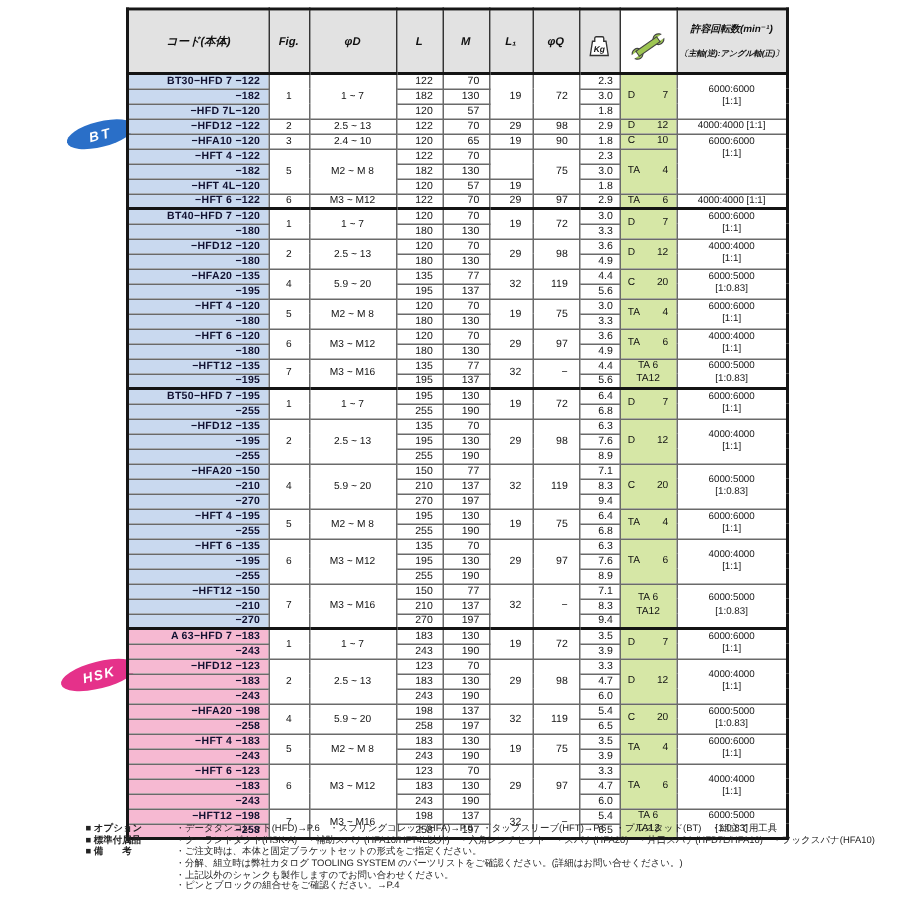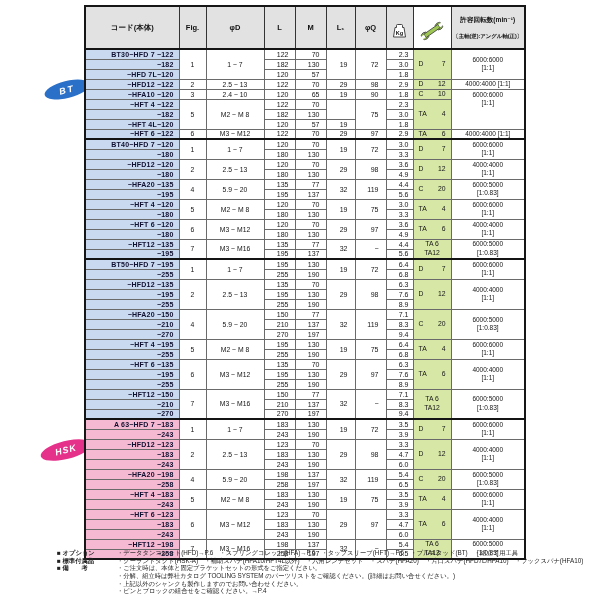--- a/index.html
+++ b/index.html
@@ -14,21 +14,21 @@
   table.spec{
     border-collapse:collapse;position:absolute;left:84px;top:5px;
     table-layout:fixed;border:2px solid #161616;
   }
   th,td{
     border:1px solid #6a6a6a;padding:0;font-size:7px;color:#141414;
     text-align:center;vertical-align:middle;white-space:pre-line;overflow:hidden;
   }
   thead th{
     background:#e2e2e2;height:29px;font-weight:bold;font-size:7.5px;
-    border:1px solid #333;border-bottom:1.6px solid #111;color:#111;
+    border:1px solid #333;border-bottom:1.6px solid #111;color:#111;font-style:italic;
   }
   thead th.c8{background:#ffffff;}
   thead th .sub{font-size:5.4px;font-weight:bold;line-height:1.15;}
   thead th .rpm-main{font-size:6.6px;line-height:1.2;}
   tbody tr{height:10px;}
   td.c0{text-align:right;padding-right:5px;font-weight:bold;font-size:7px;
         color:#101030;background:#c9d9ef;letter-spacing:.2px;}
   tr.pink td.c0{background:#f6b9d2;}
   td.c1{font-size:6.8px;}
   td.c2{font-size:6.8px;}

